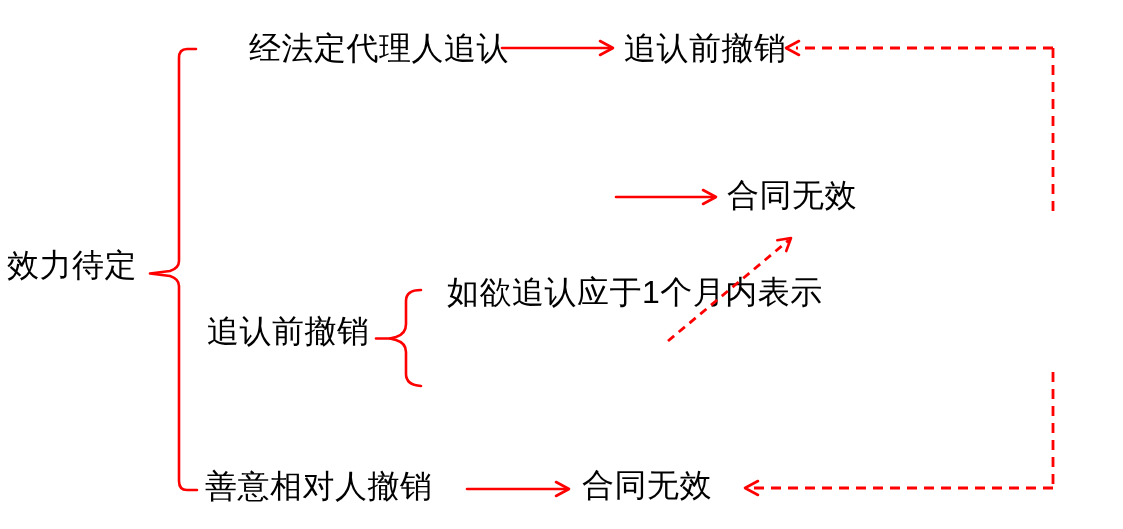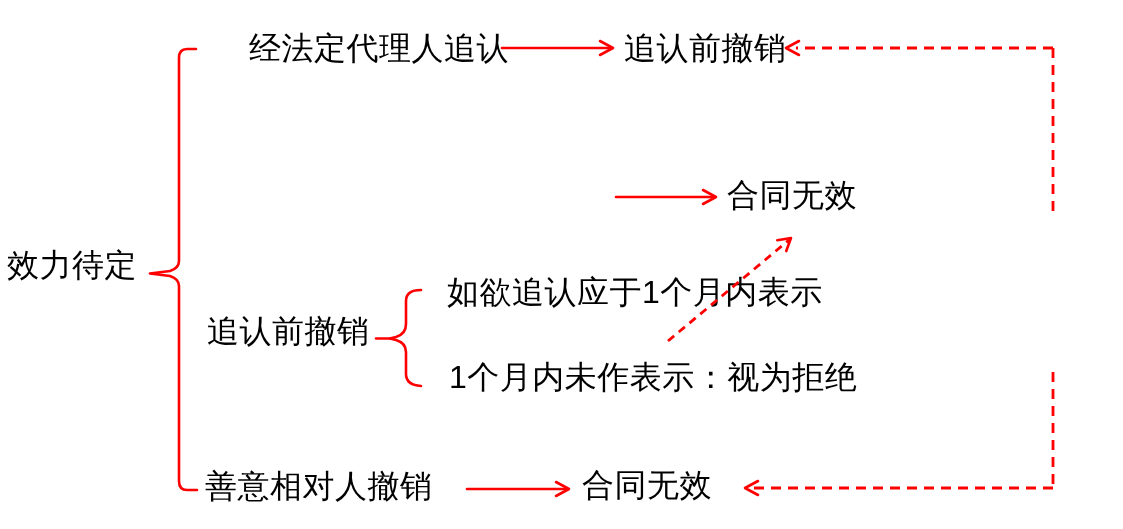--- a/index.html
+++ b/index.html
@@ -49,21 +49,20 @@
 
   <div class="txt pos-root">效力待定</div>
 
   <div class="txt pos-b1">经法定代理人追认</div>
   <div class="txt pos-b1r">追认前撤销</div>
 
   <div class="txt pos-b2r">合同无效</div>
 
   <div class="txt pos-b3">追认前撤销</div>
   <div class="txt pos-s1">如欲追认应于1个月内表示</div>
-  <div class="txt pos-s2">1个月内未作表示：视为拒绝</div>
 
   <div class="txt pos-b4">善意相对人撤销</div>
   <div class="txt pos-b4r">合同无效</div>
 
 
   <svg id="svg-layer" width="1123" height="529" viewBox="0 0 1123 529">
     <g stroke="#ff0000" fill="none" stroke-width="2.6" stroke-linecap="round" stroke-linejoin="round">
 
       <path d="M196,49 L187,49 Q179,49 179,58
                L179,261 Q179,268 170,271 L150,273.5 L170,276 Q179,279 179,286

